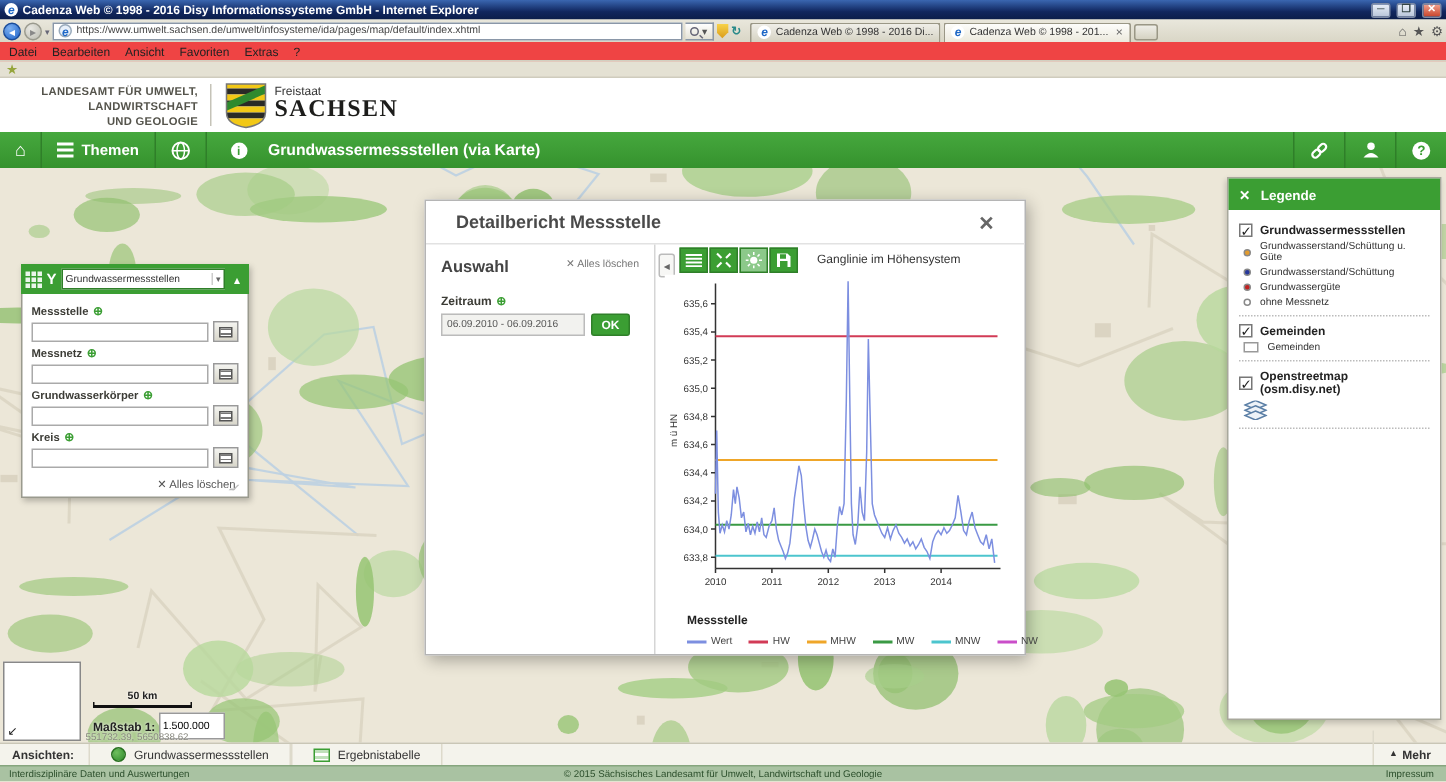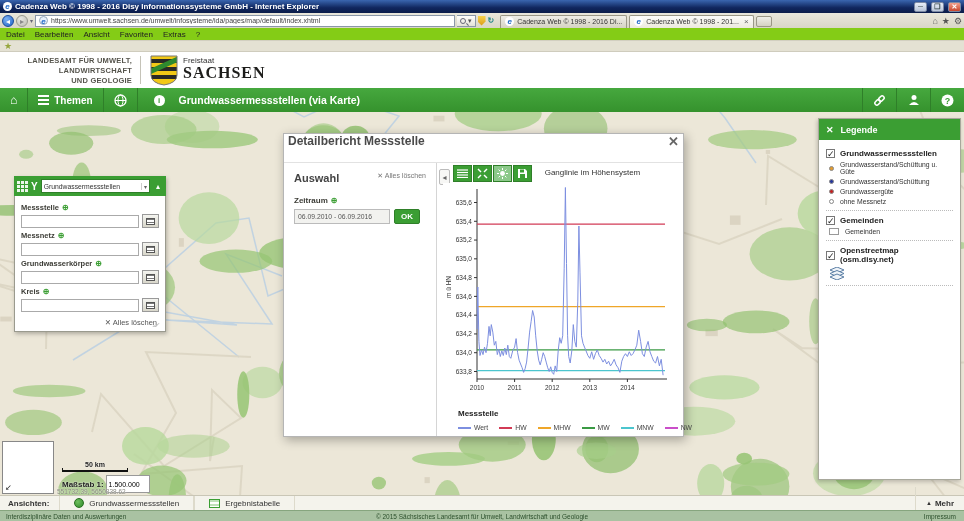--- a/index.html
+++ b/index.html
@@ -24,21 +24,21 @@
   .searchbtn{display:flex;align-items:center;gap:2px;height:12px;border:1px solid #8a97a8;border-left:none;background:linear-gradient(#fefefe,#e4e2d6);padding:0 3px;font-size:7px;color:#555;}
   .mag{position:relative;width:6px;height:6px;border:1px solid #667;border-radius:50%;}
   .mag:after{content:"";position:absolute;left:5px;top:5px;width:3px;height:1px;background:#667;transform:rotate(45deg);}
   .shield{width:8px;height:10px;background:linear-gradient(#f7d24a,#d99a18);clip-path:polygon(0 0,100% 0,100% 60%,50% 100%,0 60%);flex:0 0 auto;}
   .compat{font-size:8px;color:#2a8a8a;font-weight:bold;}
   .tab{display:flex;align-items:center;gap:3px;height:13px;margin-top:1px;padding:0 4px;border:1px solid #9a9786;border-bottom:none;border-radius:2px 2px 0 0;background:linear-gradient(#efeee8,#d5d2c2);font-size:7px;color:#333;white-space:nowrap;}
   .tab.active{background:linear-gradient(#fdfdfb,#ece9dd);}
   .tab .x{color:#666;font-size:8px;margin-left:2px;}
   .newtab{width:16px;height:11px;margin-top:2px;border:1px solid #9a9786;background:linear-gradient(#efeee8,#d5d2c2);border-radius:2px;}
   .chromeicons{margin-left:auto;display:flex;gap:4px;align-items:center;font-size:9px;color:#555;}
-  .menurow{position:absolute;left:0;top:28px;width:100%;height:13px;background:#84cc16;display:flex;align-items:center;gap:10px;padding:0 6px;font-size:8px;color:#222;border-bottom:1px solid #d2cfc0;}
+  .menurow{position:absolute;left:0;top:28px;width:100%;height:13px;background:#ef4444;display:flex;align-items:center;gap:10px;padding:0 6px;font-size:8px;color:#222;border-bottom:1px solid #d2cfc0;}
   .favrow{position:absolute;left:0;top:41px;width:100%;height:11px;background:#e4e1d3;border-bottom:1px solid #cfccbd;display:flex;align-items:center;padding:0 4px;}
   .favstar{color:#95a53c;font-size:9px;line-height:9px;}
 
   
   .masthead{position:absolute;left:0;top:52px;width:100%;height:36px;background:#fff;}
   .agency{position:absolute;left:4px;top:4px;width:128px;text-align:right;font-size:7.5px;line-height:1.3;color:#55544c;font-weight:bold;letter-spacing:.2px;}
   .mast-div{position:absolute;left:140px;top:4px;width:1px;height:28px;background:#c5c3b8;}
   .wappen{position:absolute;left:150px;top:3px;}
   .freistaat{position:absolute;left:183px;top:4px;font-size:8px;color:#333;}
   .sachsen{position:absolute;left:183px;top:12px;font-family:"Liberation Serif",serif;font-size:16px;font-weight:bold;letter-spacing:1px;color:#1d1d1b;}
@@ -80,21 +80,21 @@
   .plus{color:#3b9e33;font-size:8px;}
   .frow{display:flex;gap:3px;margin-bottom:2px;align-items:center;}
   .frow input{flex:1;height:13px;border:1px solid #aaa;font-size:7px;padding:0 2px;font-family:"Liberation Sans",sans-serif;}
   .fbtn{width:17px;height:14px;border:1px solid #999;background:linear-gradient(#f4f4f0,#d8d6ca);display:flex;align-items:center;justify-content:center;}
   .tbl-glyph{width:9px;height:7px;border:1px solid #555;background:linear-gradient(#fff,#fff) , repeating-linear-gradient(#555 0 1px,transparent 1px 3px);background:repeating-linear-gradient(to bottom,#777 0 1px,#fff 1px 3px);}
   .fp-foot{font-size:7.5px;color:#555;text-align:right;padding:4px 2px 1px;position:relative;}
   .fp-foot .grip{position:absolute;right:0;bottom:0;width:6px;height:6px;border-right:2px solid #bbb;border-bottom:2px solid #bbb;transform:skew(-45deg) scale(.6);}
 
   
   .dialog{position:absolute;left:283px;top:133px;width:401px;height:304px;background:#fff;border:1px solid #b5b5b5;box-shadow:2px 3px 10px rgba(0,0,0,.3);z-index:8;}
-  .dlg-title{height:29px;display:flex;align-items:flex-start;padding:0 4px;border-bottom:1px solid #e2e2e2;font-size:12px;font-weight:bold;color:#4a4a4a;}
+  .dlg-title{height:29px;display:flex;align-items:center;padding:0 20px;border-bottom:1px solid #e2e2e2;font-size:12px;font-weight:bold;color:#4a4a4a;}
   .dlg-close{margin-left:auto;color:#666;font-size:13px;font-weight:bold;}
   .dlg-left{position:absolute;left:0;top:29px;bottom:0;width:153px;border-right:1px solid #d5d5d5;padding:9px 10px;}
   .sel-row{display:flex;align-items:flex-start;justify-content:space-between;}
   .sel-title{font-size:11px;font-weight:bold;color:#444;}
   .sel-clear{font-size:7px;color:#777;}
   .zeit-label{margin-top:12px;font-size:8px;font-weight:bold;color:#3c3c36;display:flex;gap:3px;align-items:center;}
   .zeit-row{margin-top:4px;display:flex;gap:4px;align-items:center;}
   .zeit-row input{width:96px;height:15px;border:1px solid #bbb;background:#f2f2ef;font-size:6.8px;color:#555;padding:0 3px;font-family:"Liberation Sans",sans-serif;}
   .okbtn{width:26px;height:15px;background:#3b9e33;border:1px solid #2f7f29;border-radius:2px;color:#fff;font-size:8px;font-weight:bold;display:flex;align-items:center;justify-content:center;}
   .dlg-chart{position:absolute;left:154px;top:29px;right:0;bottom:0;}

